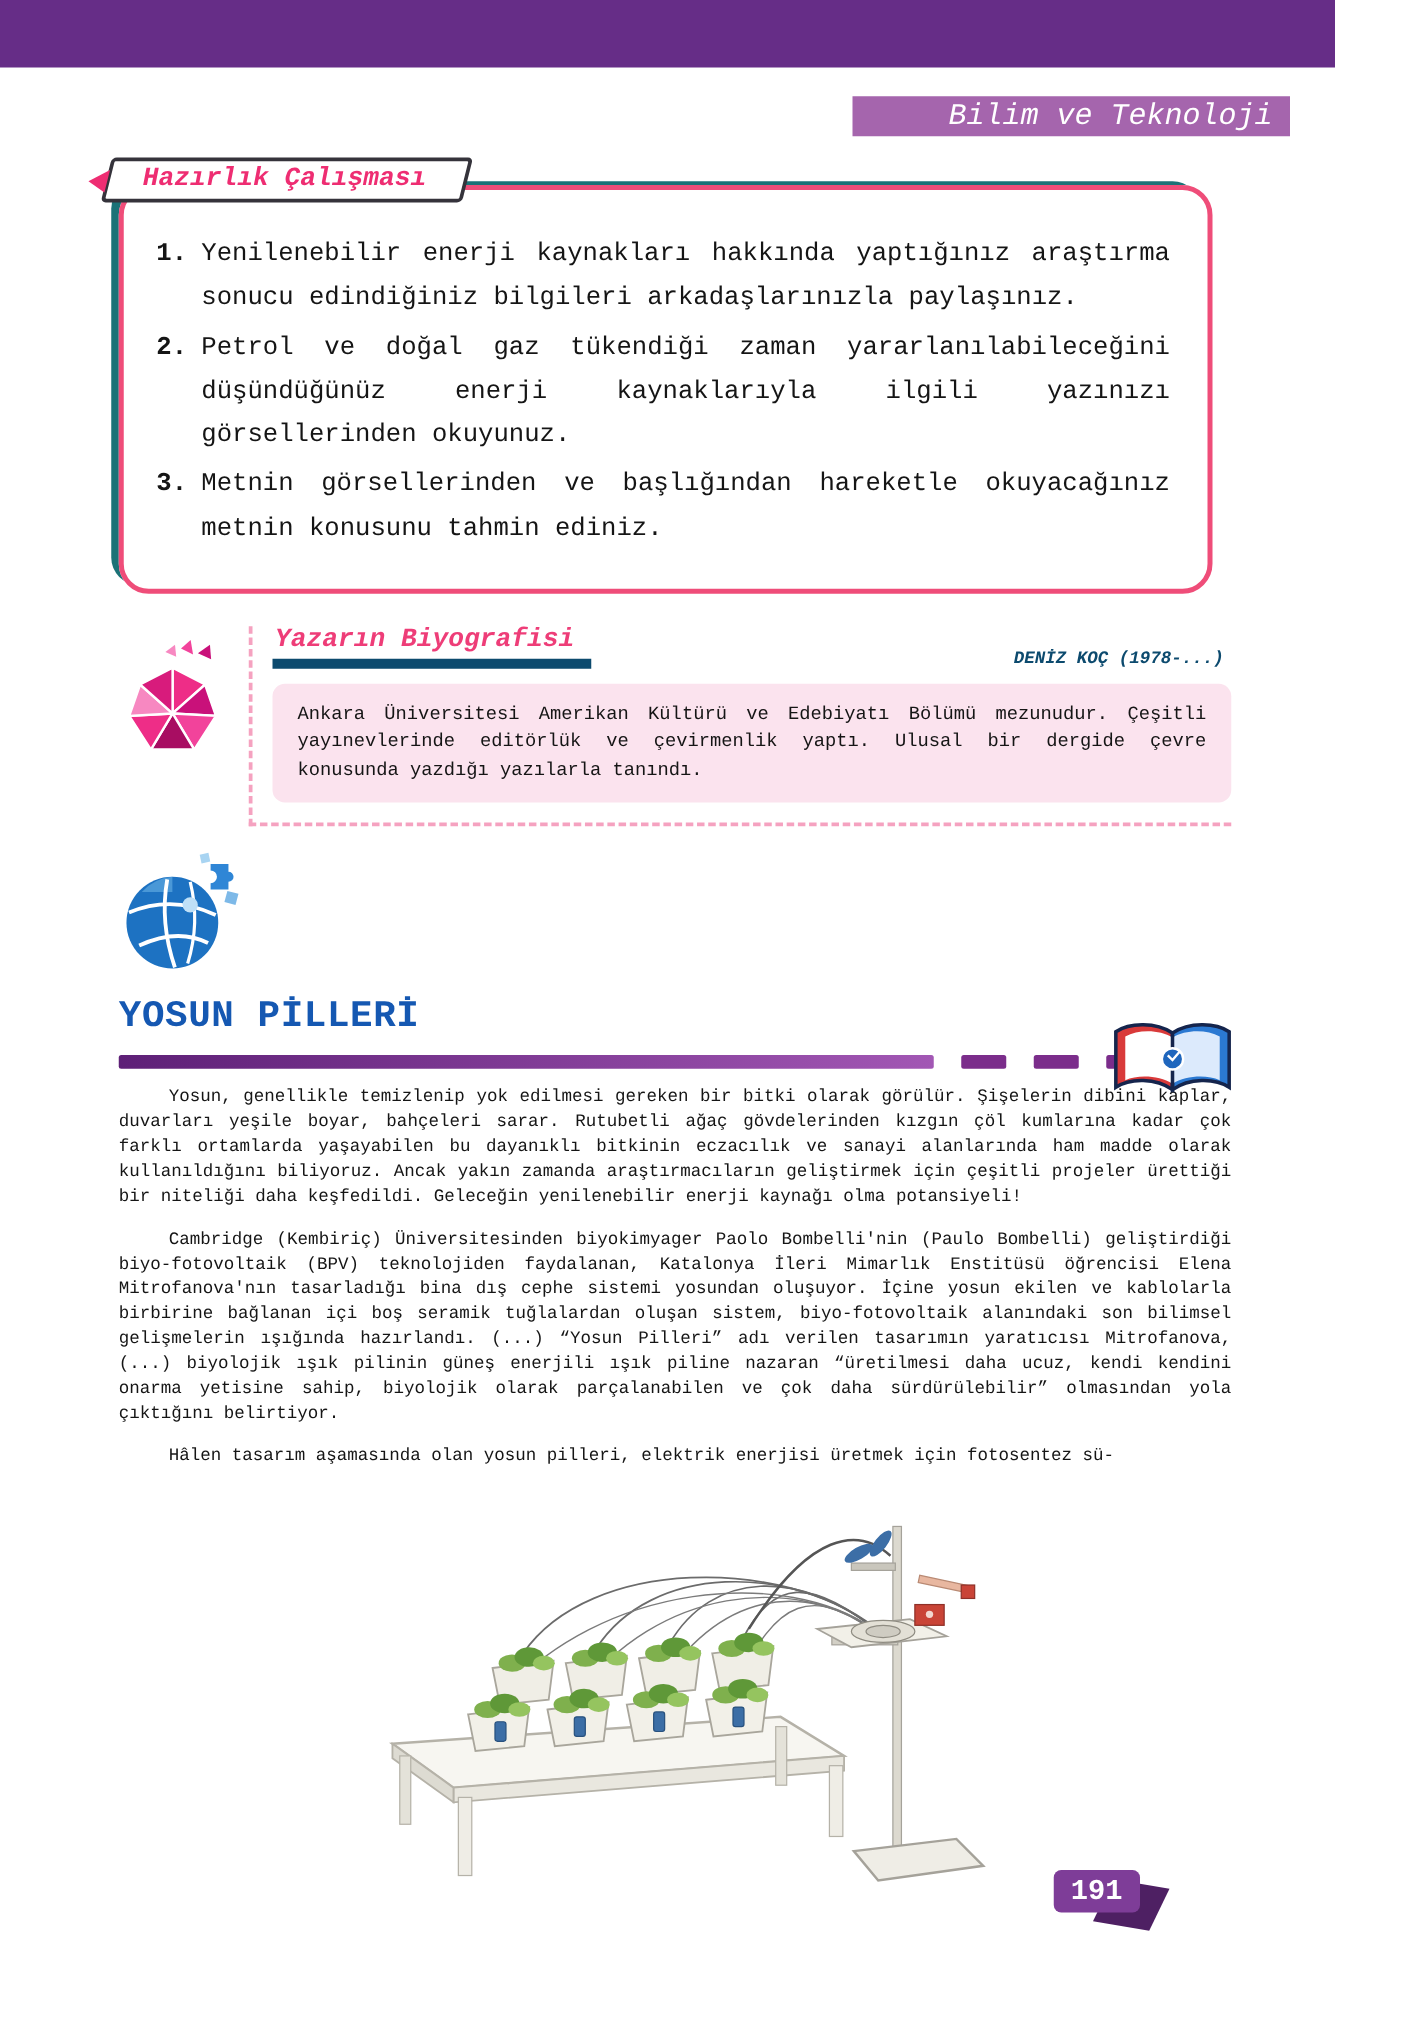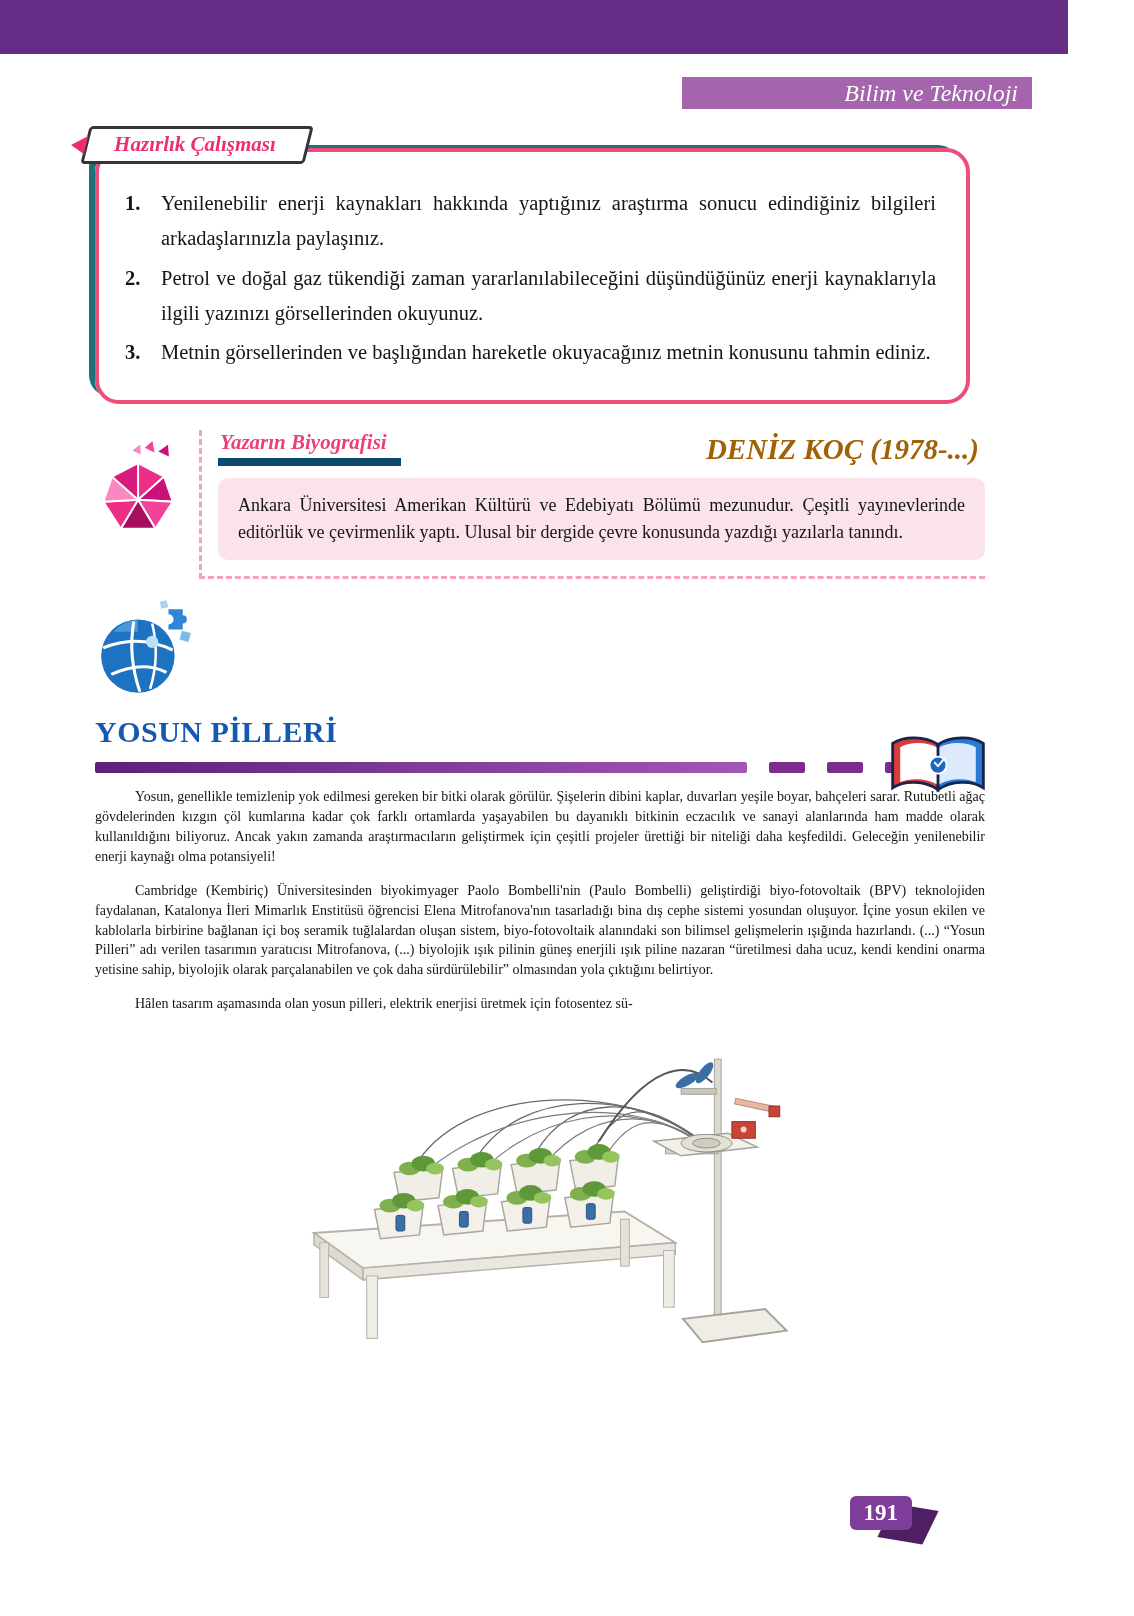--- a/index.html
+++ b/index.html
@@ -1,17 +1,17 @@
 <!DOCTYPE html>
 <html><head>
 <meta charset="utf-8">
 <style>
   html,body{margin:0;padding:0;background:#ffffff;}
   .page{position:relative;width:1068px;height:1616px;background:#fff;overflow:hidden;
-        font-family:Liberation Serif, serif;color:#151515;}
+        font-family:Liberation Mono, monospace;color:#151515;}
 
   
   .topbar{position:absolute;top:0;left:0;width:100%;height:54px;background:#662d87;}
   .section-band{position:absolute;top:77px;right:36px;width:350px;height:32px;background:#a565ad;
         display:flex;align-items:center;justify-content:flex-end;padding-right:14px;box-sizing:border-box;}
   .section-band span{color:#fff;font-style:italic;font-size:24px;}
 
   .content{position:absolute;left:95px;top:0;width:890px;}
 
   
@@ -29,23 +29,23 @@
   .prep-text{text-align:justify;}
 
   
   .bio-wrap{position:relative;margin-top:26px;}
   .gem-icon{position:absolute;left:-4px;top:10px;width:98px;height:106px;}
   .bio-inner{margin-left:104px;border-left:3px dashed #f5a2c0;border-bottom:3px dashed #f5a2c0;
         padding:0 0 16px 16px;}
   .bio-head{display:flex;justify-content:space-between;align-items:flex-end;}
   .bio-label{color:#ee3d78;font-weight:bold;font-style:italic;font-size:21px;
         border-bottom:8px solid #0c4a6e;padding:0 14px 3px 2px;}
-  .bio-author{font-style:italic;font-weight:bold;font-size:29px;color:#a16207;padding-right:6px;}
+  .bio-author{font-style:italic;font-weight:bold;font-size:14px;color:#0c4a6e;padding-right:6px;}
   .bio-box{margin-top:12px;background:#fbe3ee;border-radius:10px;padding:14px 20px;
-        font-size:18px;line-height:1.5;text-align:justify;}
+        font-size:15px;line-height:1.5;text-align:justify;}
 
   
   .note-wrap{position:relative;margin-top:22px;min-height:100px;}
   .globe-icon{position:absolute;left:-2px;top:-2px;width:102px;height:102px;}
   .note-text{margin-left:118px;font-style:italic;font-size:20.5px;line-height:1.55;
         text-align:justify;text-indent:28px;color:#111;}
 
   
   .title-block{position:relative;margin-top:14px;}
   .article-title{width:812px;text-align:left;color:#1558b2;font-weight:bold;font-size:30px;letter-spacing:.5px;}

